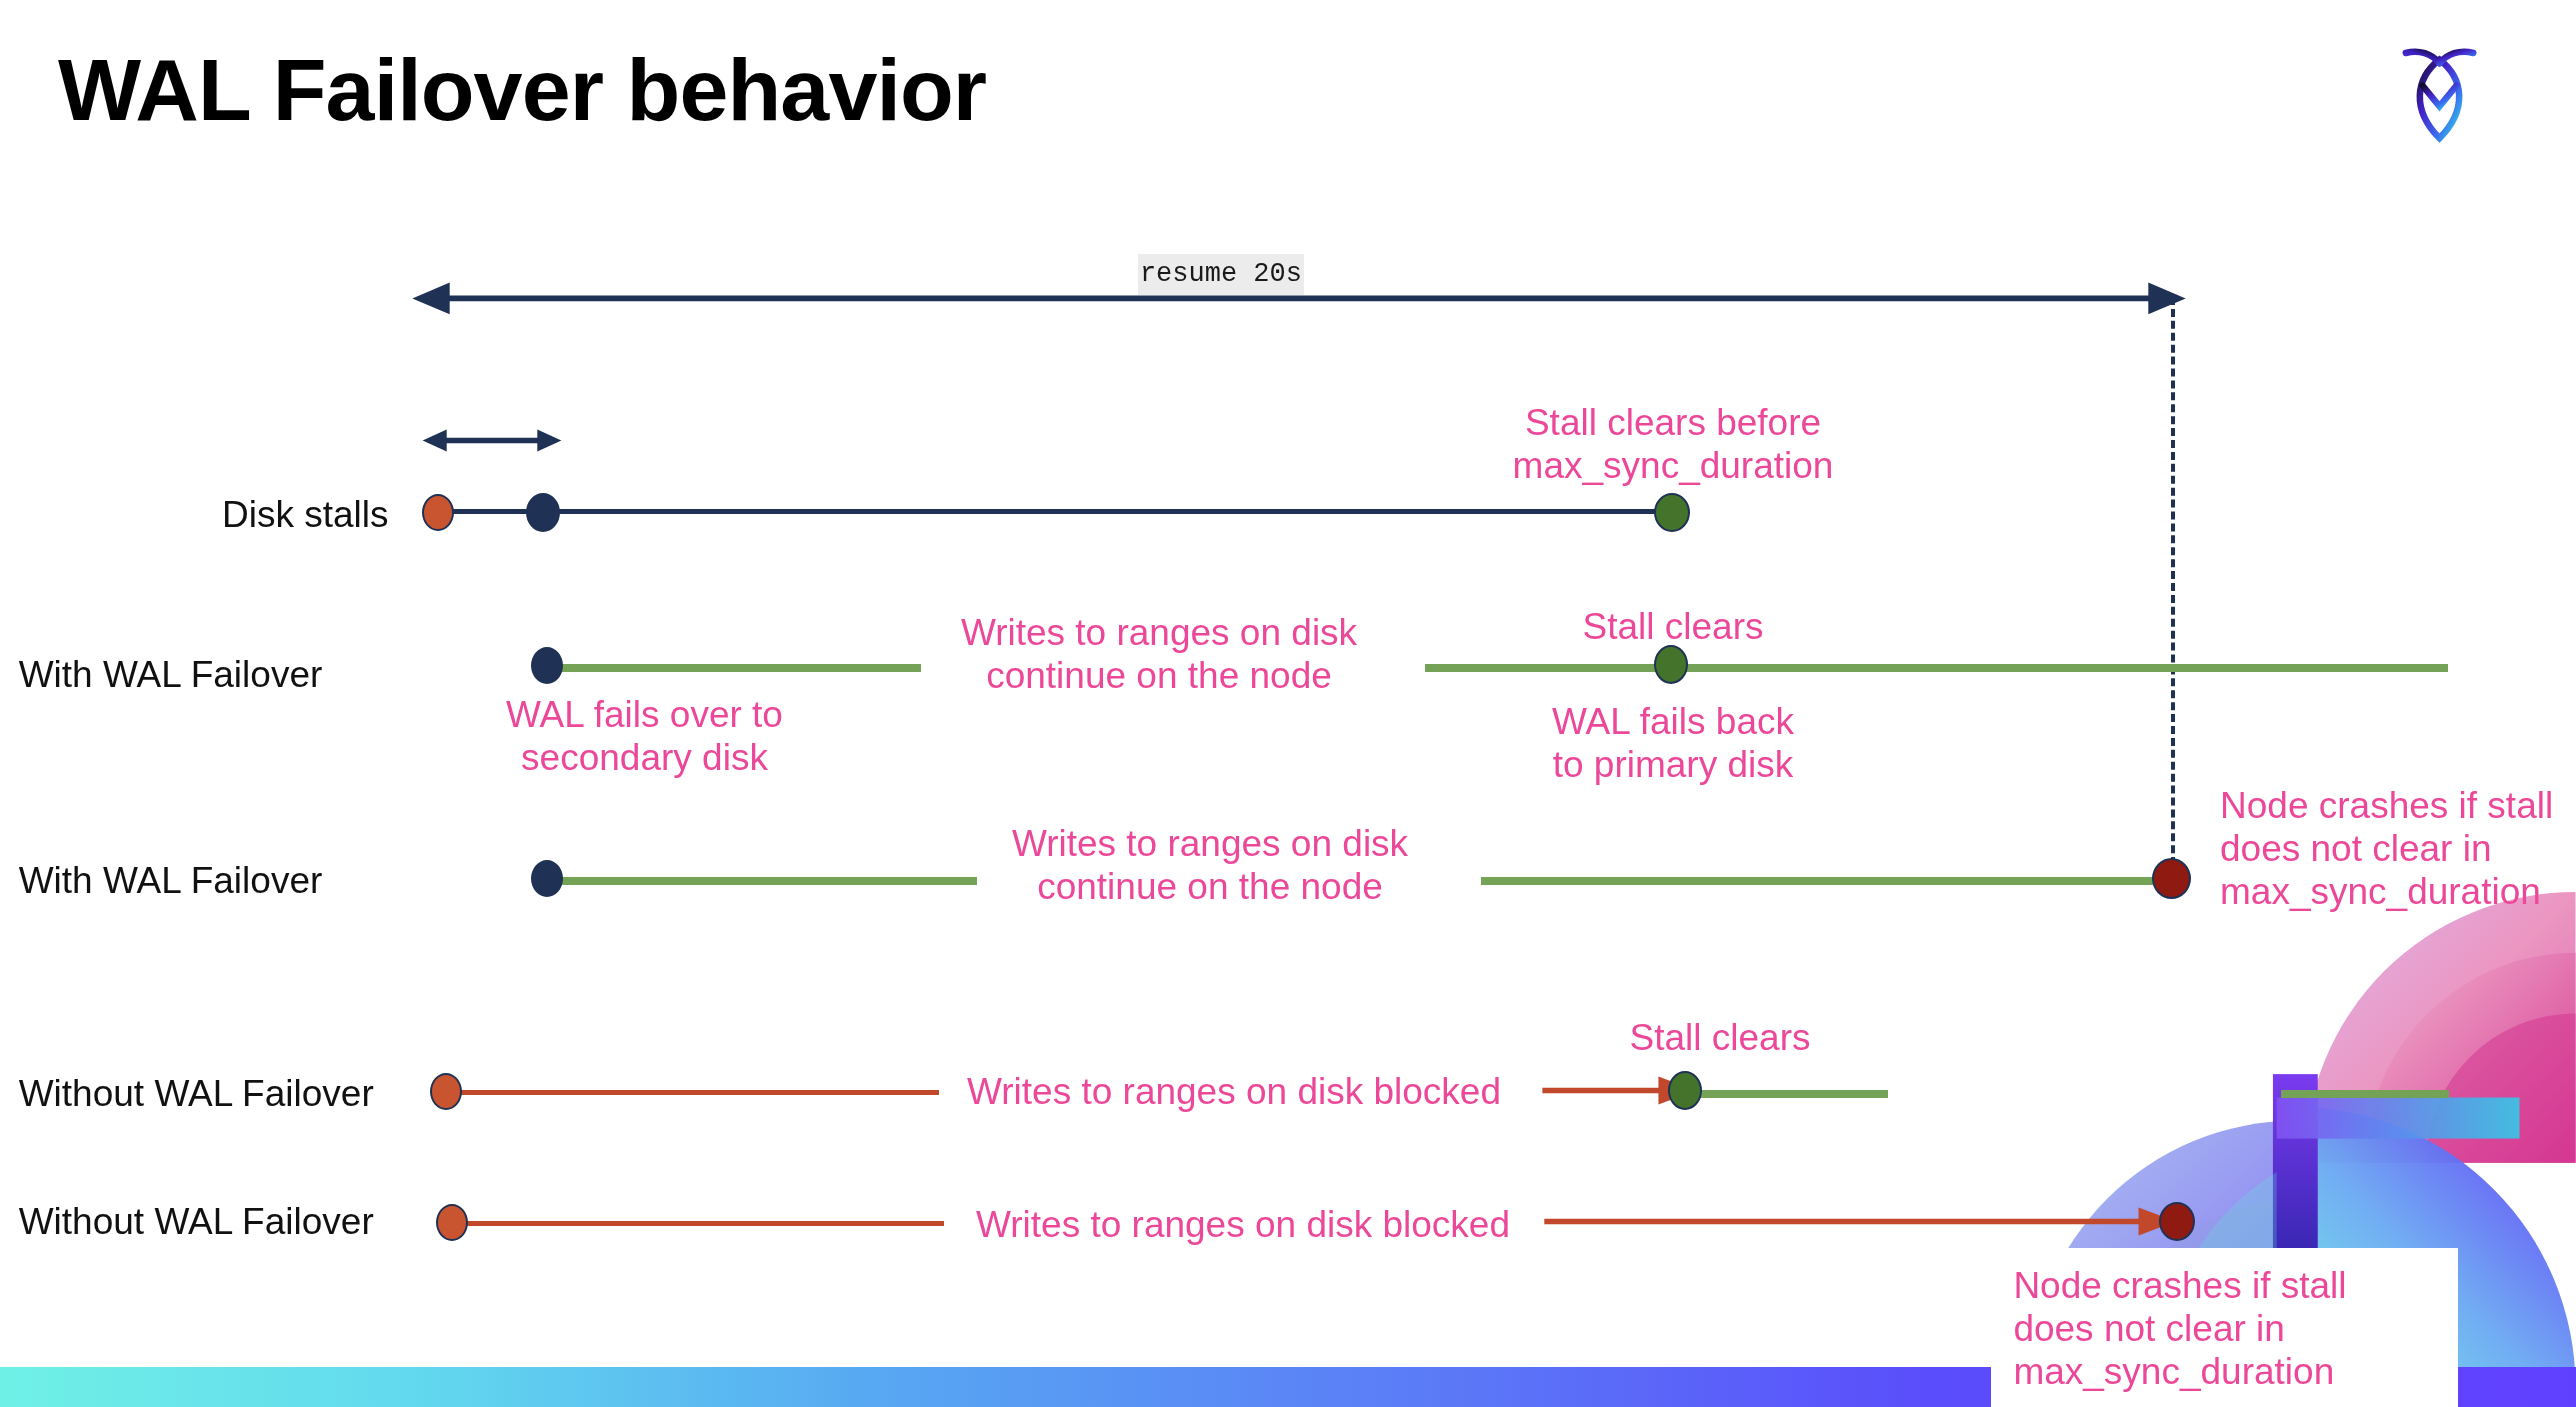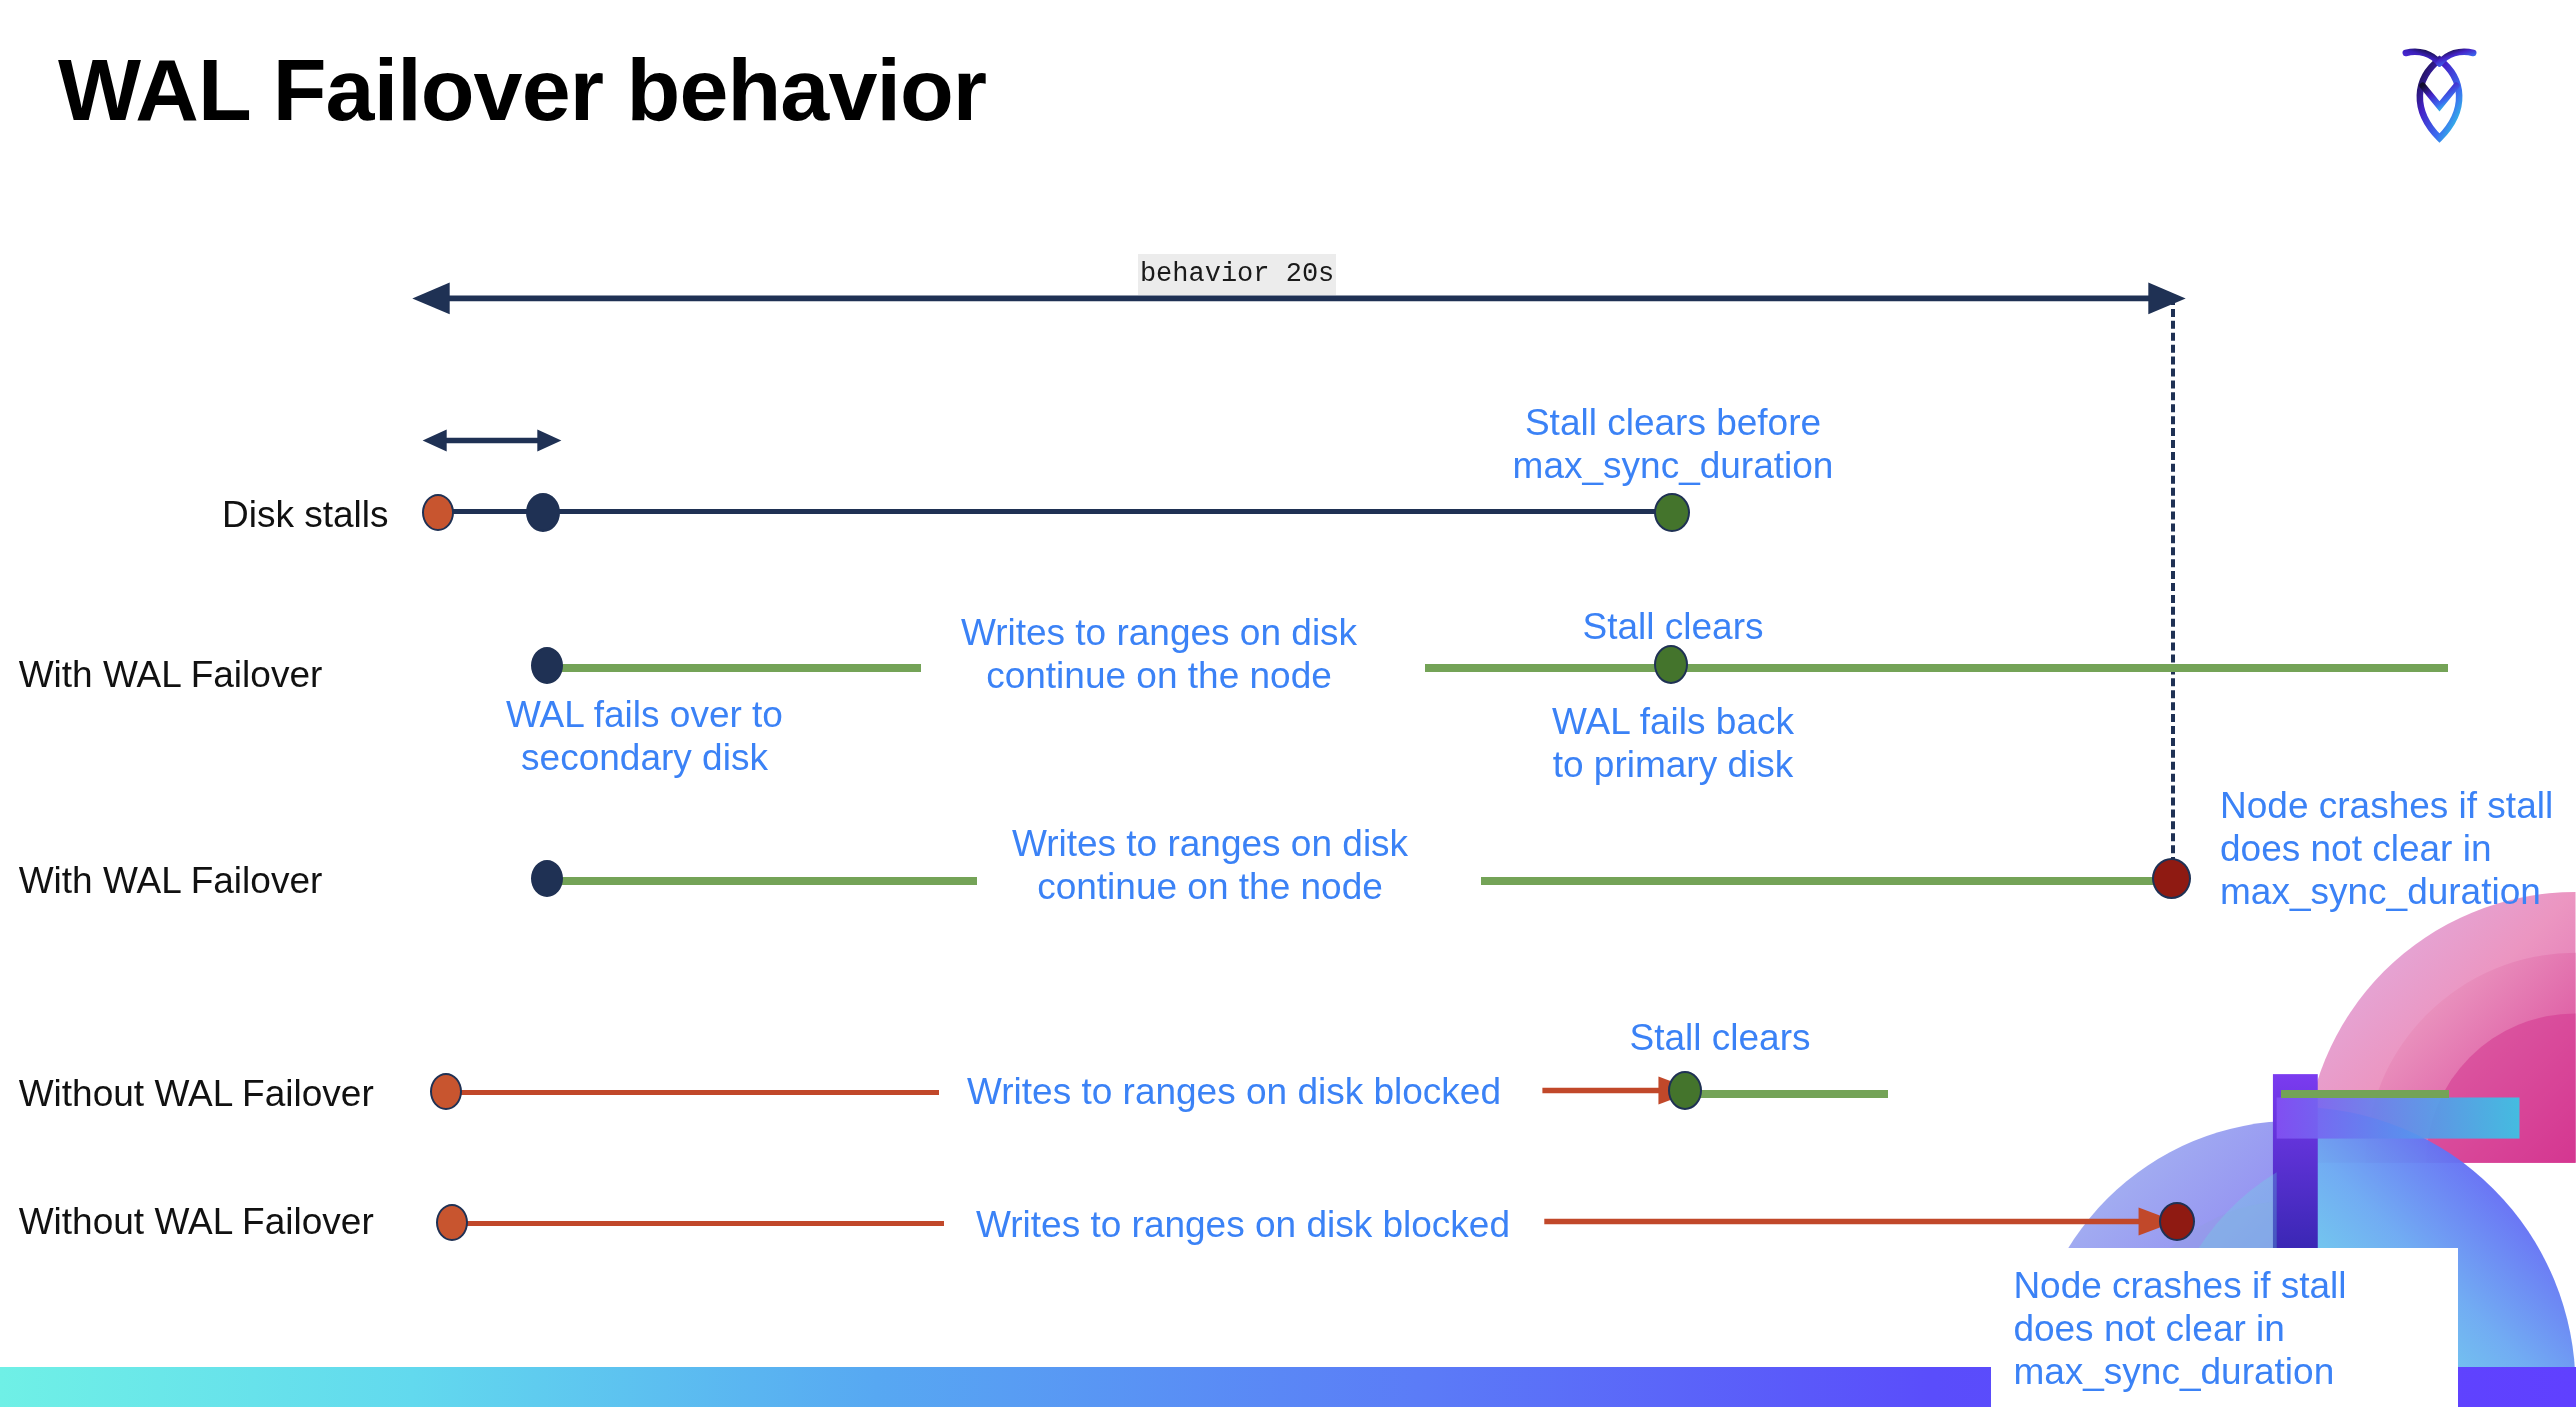--- a/index.html
+++ b/index.html
@@ -81,21 +81,21 @@
   .row-label {
     position: absolute;
     font-size: 37px;
     color: #111111;
     white-space: nowrap;
   }
 
   .note {
     position: absolute;
     font-size: 37px;
-    color: #3b82f6;
+    color: #ec4899;
     line-height: 1.16;
     white-space: pre-line;
   }
   .note.center { text-align: center; }
   .note.left   { text-align: left; }
 
   
   .seg {
     position: absolute;
     height: 0;
@@ -216,21 +216,21 @@
     </svg>
   </div>
 
   <svg style="position:absolute; left:411px; top:262px;" width="1776" height="56" viewBox="0 0 1900 60">
     <line x1="34" y1="39" x2="1866" y2="39" stroke="#1f3154" stroke-width="6"></line>
     <polygon points="0,39 40,22 40,56" fill="#1f3154"></polygon>
     <polygon points="1900,39 1860,22 1860,56" fill="#1f3154"></polygon>
   </svg>
 
   <div class="code-label" style="left:1138px; top:254px;">
-    <span>behavior 20s</span><br>
+    <span>resume 20s</span><br>
   </div>
 
 
   <svg style="position:absolute; left:422px; top:422px;" width="140" height="37" viewBox="0 0 150 40">
     <line x1="22" y1="20" x2="128" y2="20" stroke="#1f3154" stroke-width="6"></line>
     <polygon points="0,20 26,8 26,32" fill="#1f3154"></polygon>
     <polygon points="150,20 124,8 124,32" fill="#1f3154"></polygon>
   </svg>
 
   <div id="dash-v" style="left:2171px; top:297px; height:580px;"></div>

